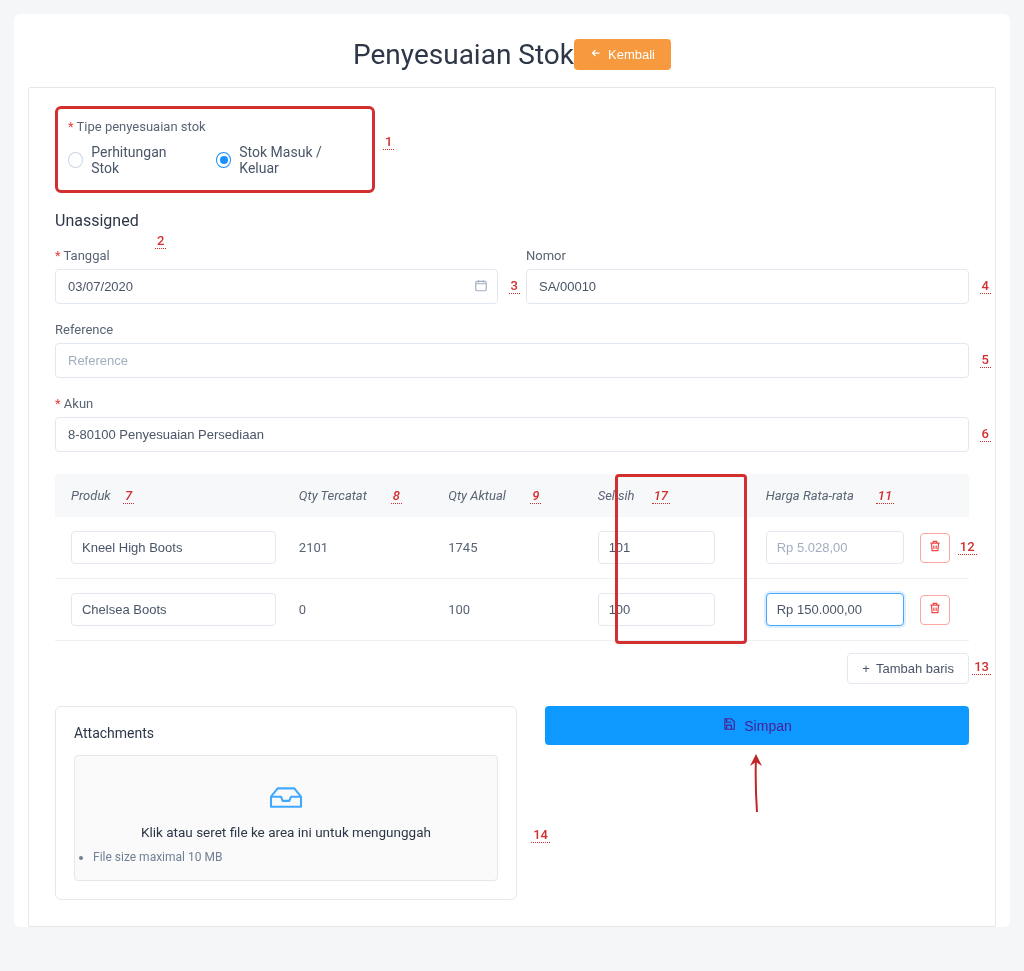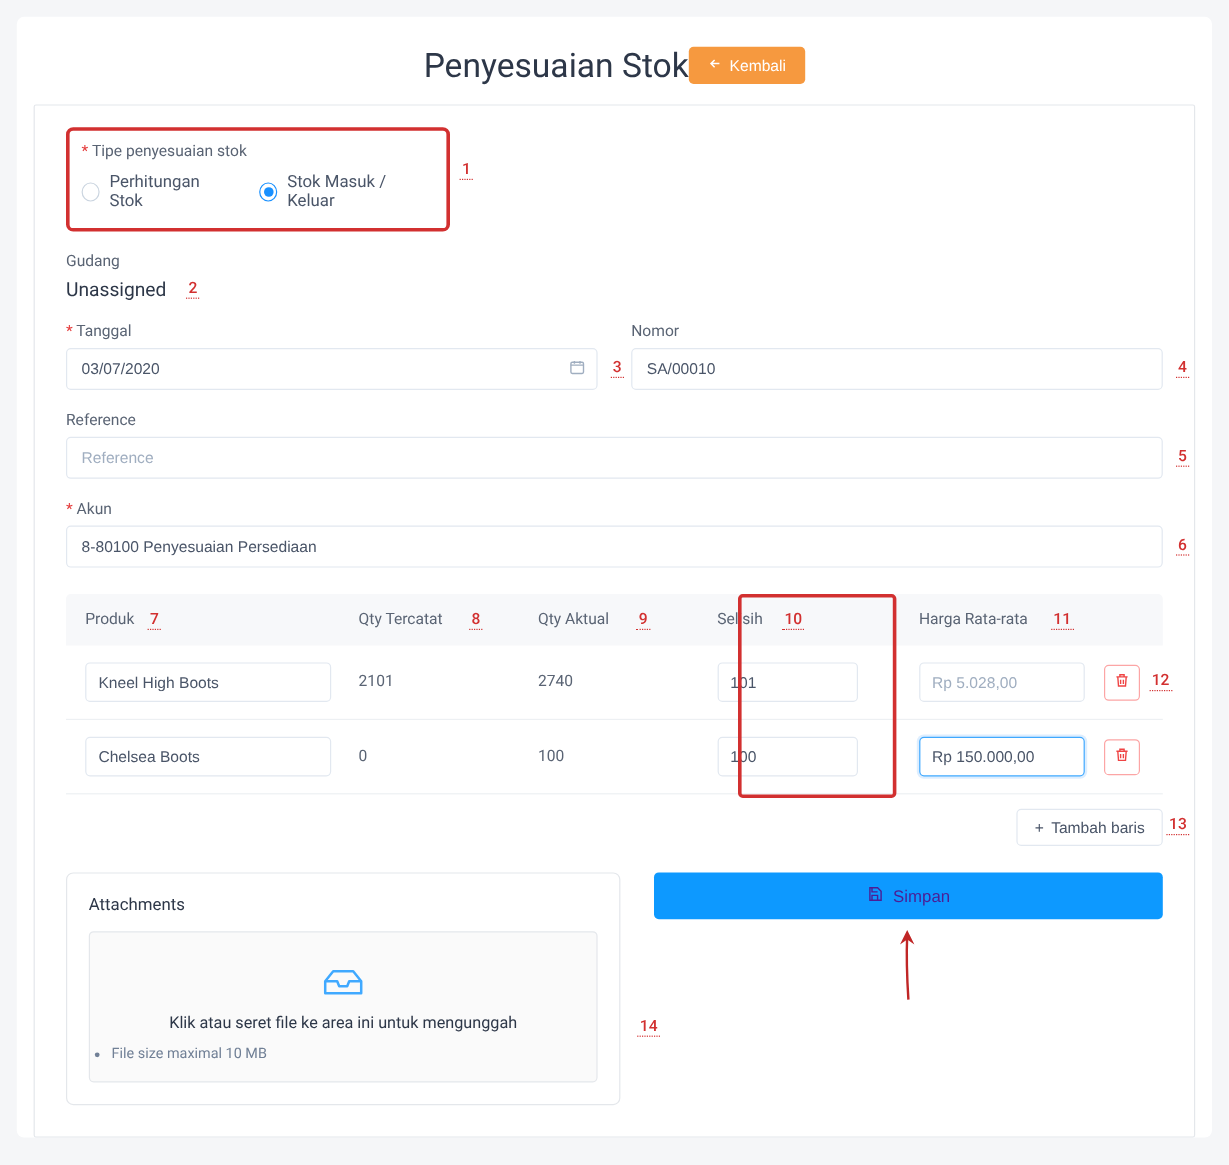--- a/index.html
+++ b/index.html
@@ -20,21 +20,21 @@
 .anno { position: absolute; color: #d23030; font-size: 13px; font-weight: 500; }
 .anno-u { border-bottom: 1px dotted #d23030; padding: 0 2px; }
 .section { margin-top: 18px; position: relative; }
 .gudang-val { font-size: 16px; color: #2d3748; margin-top: 4px; }
 .row2 { display: flex; gap: 28px; }
 .col { flex: 1; position: relative; }
 .input, .select { width: 100%; border: 1px solid #e2e8f0; border-radius: 4px; padding: 9px 12px; font-size: 13px; color: #4a5568; background: #fff; }
 .input::placeholder { color: #a0aec0; }
 .input-date-wrap { position: relative; }
 .date-icon { position: absolute; right: 10px; top: 50%; transform: translateY(-50%); color: #a0aec0; }
-.table-head { display: flex; background: #f7f8fa; border-radius: 4px 4px 0 0; padding: 14px 10px; margin-top: 22px; font-size: 13px; color: #5a6474; }
+.table-head { display: flex; background: #f7f8fa; border-radius: 4px 4px 0 0; padding: 14px 10px; margin-top: 22px; font-size: 13px; color: #5a6474; font-style: italic; }
 .th, .td { position: relative; }
 .c-prod { width: 250px; padding-left: 6px; }
 .c-qty1 { width: 160px; }
 .c-qty2 { width: 160px; }
 .c-diff { width: 180px; }
 .c-price { width: 165px; }
 .c-act { width: 42px; text-align: center; }
 .table-row { display: flex; align-items: center; padding: 14px 10px; border-bottom: 1px solid #edf0f3; justify-content: flex-end; }
 .cell-input { width: 90%; border: 1px solid #e2e8f0; border-radius: 4px; padding: 8px 10px; font-size: 13px; color: #4a5568; }
 .cell-input-focus { border-color: #40a9ff; box-shadow: 0 0 0 2px rgba(24,144,255,0.15); }
@@ -84,21 +84,20 @@
           <div class="radio-item">
             <span class="radio-dot checked"></span>
             <span>Stok Masuk / Keluar</span>
           </div>
         </div>
       </div>
       <span class="anno" style="left:328px; top:28px;"><span class="anno-u">1</span></span>
     </div>
 
     <div class="section">
-      <label class="form-label">Gudang</label>
       <div class="gudang-val">Unassigned</div>
       <span class="anno" style="left:100px; top:22px;"><span class="anno-u">2</span></span>
     </div>
 
     <div class="section row2">
       <div class="col">
         <label class="form-label required">Tanggal</label>
         <div class="input-date-wrap">
           <input class="input" value="03/07/2020" style="">
           <span class="date-icon">
@@ -134,32 +133,32 @@
         <div class="th c-prod"><span>Produk</span>
           <span class="anno" style="left:58px; top:0;"><span class="anno-u">7</span></span>
         </div>
         <div class="th c-qty1"><span>Qty Tercatat</span>
           <span class="anno" style="left:92px; top:0;"><span class="anno-u">8</span></span>
         </div>
         <div class="th c-qty2"><span>Qty Aktual</span>
           <span class="anno" style="left:82px; top:0;"><span class="anno-u">9</span></span>
         </div>
         <div class="th c-diff"><span>Selisih</span>
-          <span class="anno" style="left:54px; top:0;"><span class="anno-u">10</span></span>
+          <span class="anno" style="left:54px; top:0;"><span class="anno-u">17</span></span>
         </div>
         <div class="th c-price"><span>Harga Rata-rata</span>
           <span class="anno" style="left:110px; top:0;"><span class="anno-u">11</span></span>
         </div>
         <div class="th c-act"></div>
       </div>
 
       <div class="table-row">
         <div class="td c-prod"><input class="cell-input" value="Kneel High Boots" style=""></div>
         <div class="td c-qty1 cell-text">2101</div>
-        <div class="td c-qty2 cell-text">2740</div>
+        <div class="td c-qty2 cell-text">1745</div>
         <div class="td c-diff"><input class="cell-input" style="width: 70%;" value="101"></div>
         <div class="td c-price"><input class="cell-input" style="color: rgb(160, 174, 192);" value="Rp 5.028,00"></div>
         <div class="td c-act" style="position:relative;">
           <button class="del-btn">
             <span>
               <svg width="14" height="14" viewBox="0 0 24 24" fill="none" stroke="currentColor" stroke-width="2">
                   <path d="M4 7h16M9 7V4h6v3M6 7l1 13h10l1-13M10 11v6M14 11v6"></path>
                 </svg>
             </span>
           </button>

